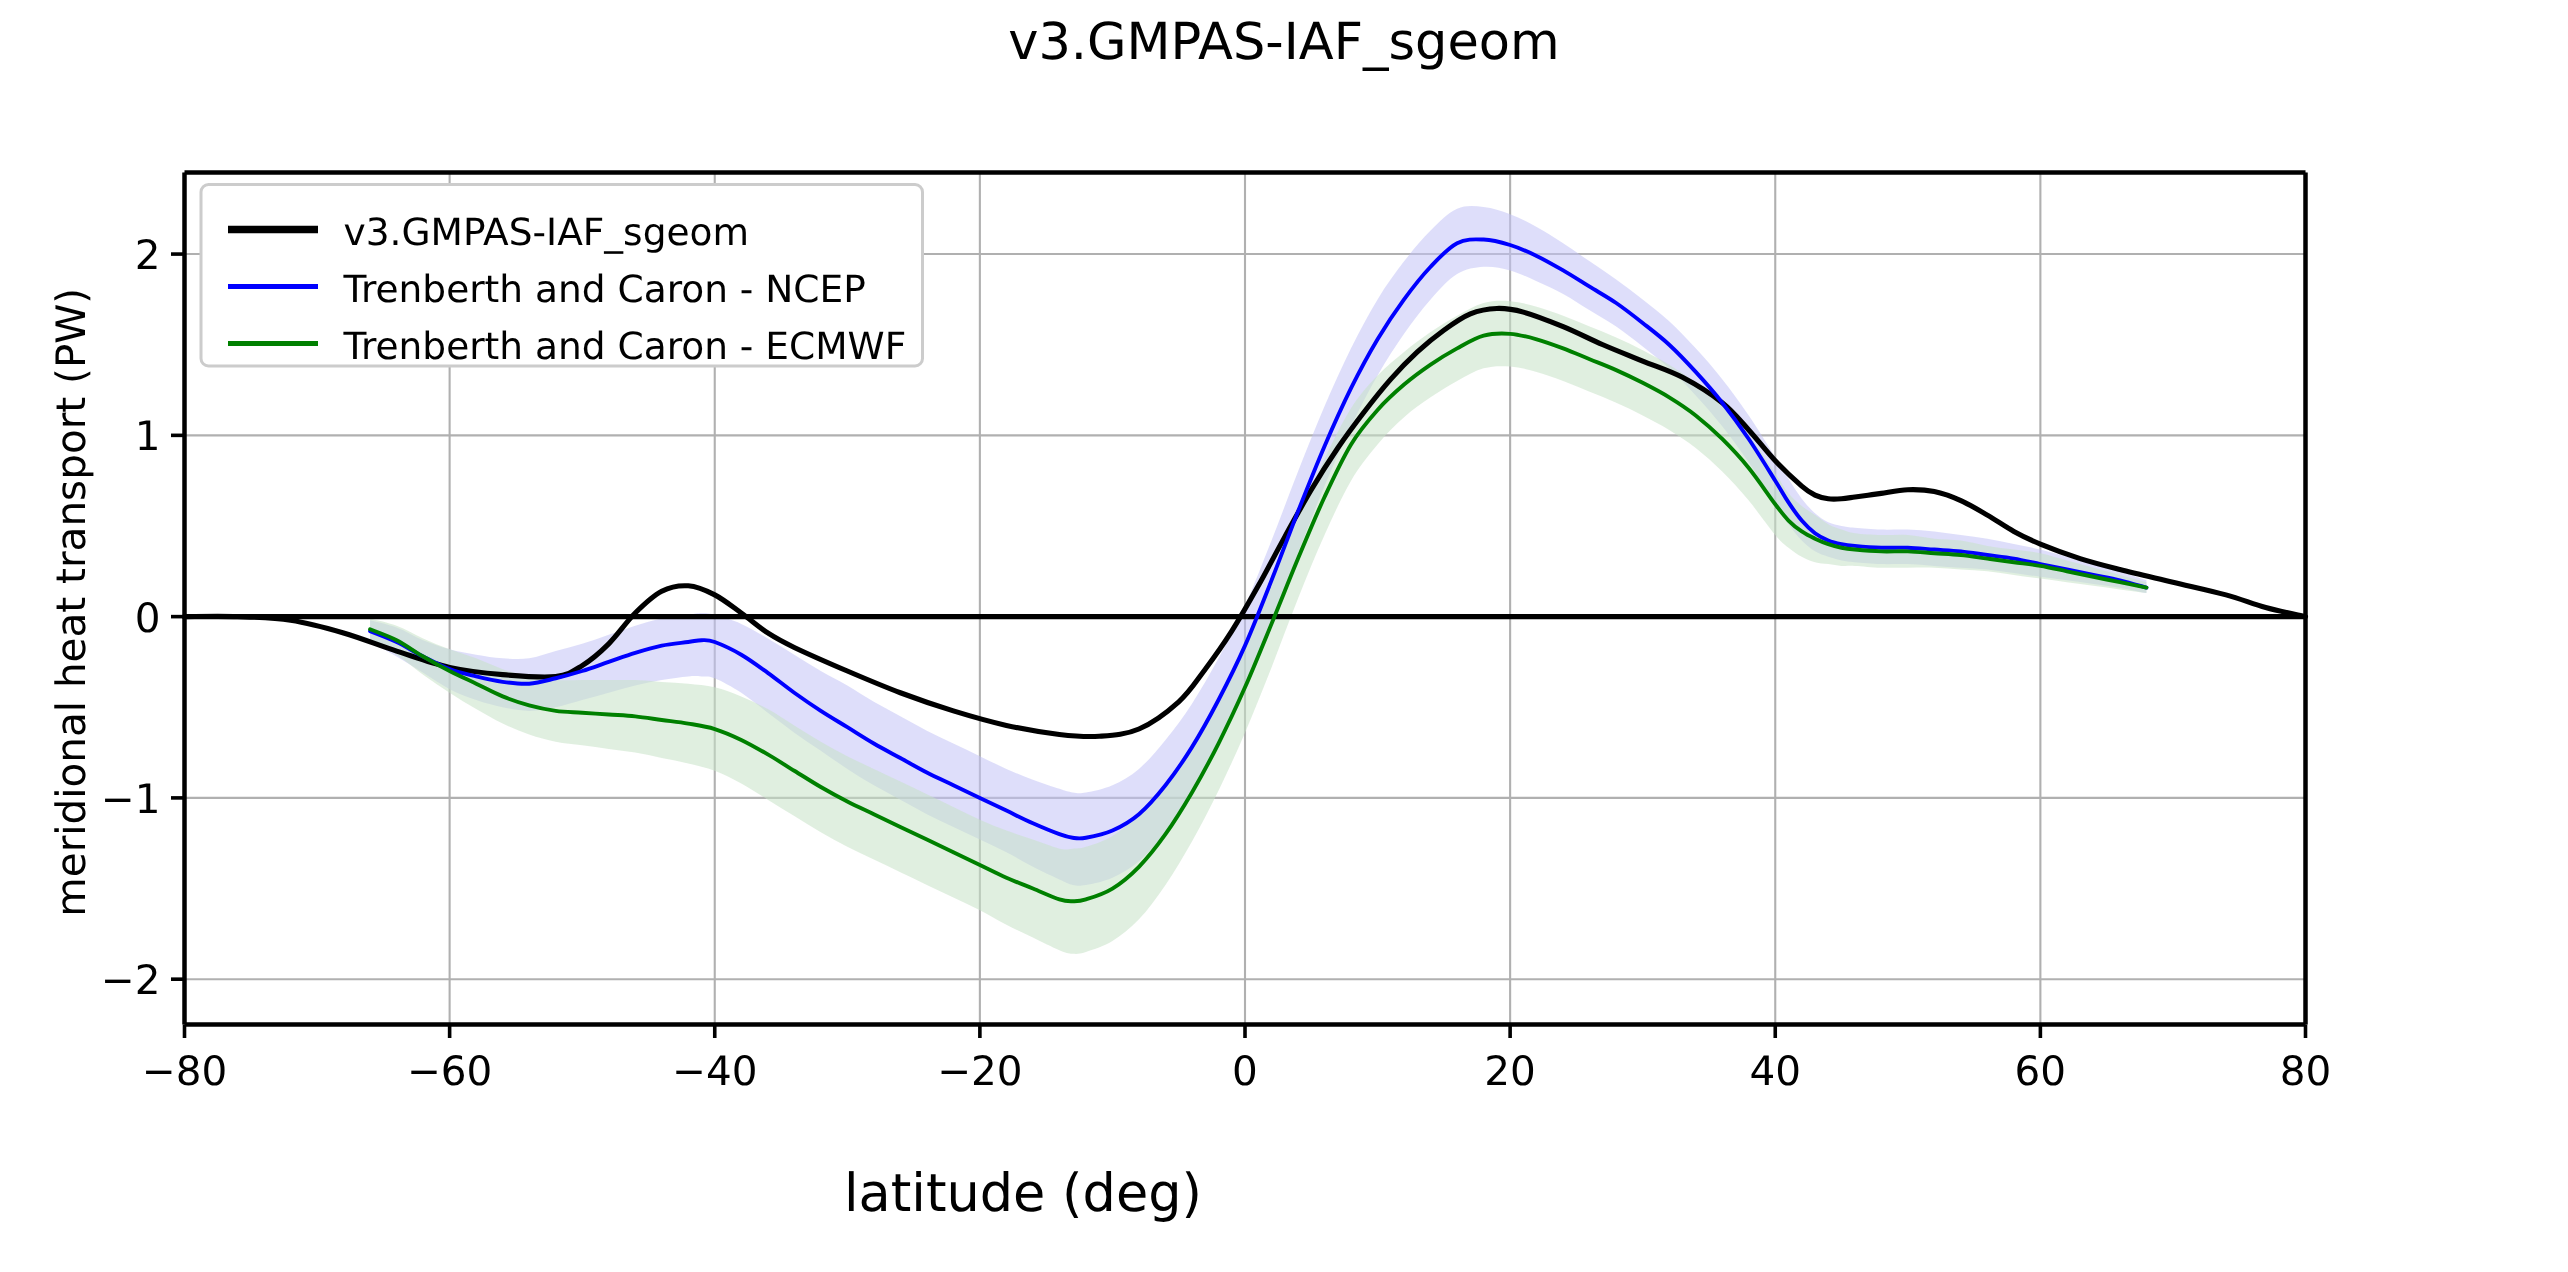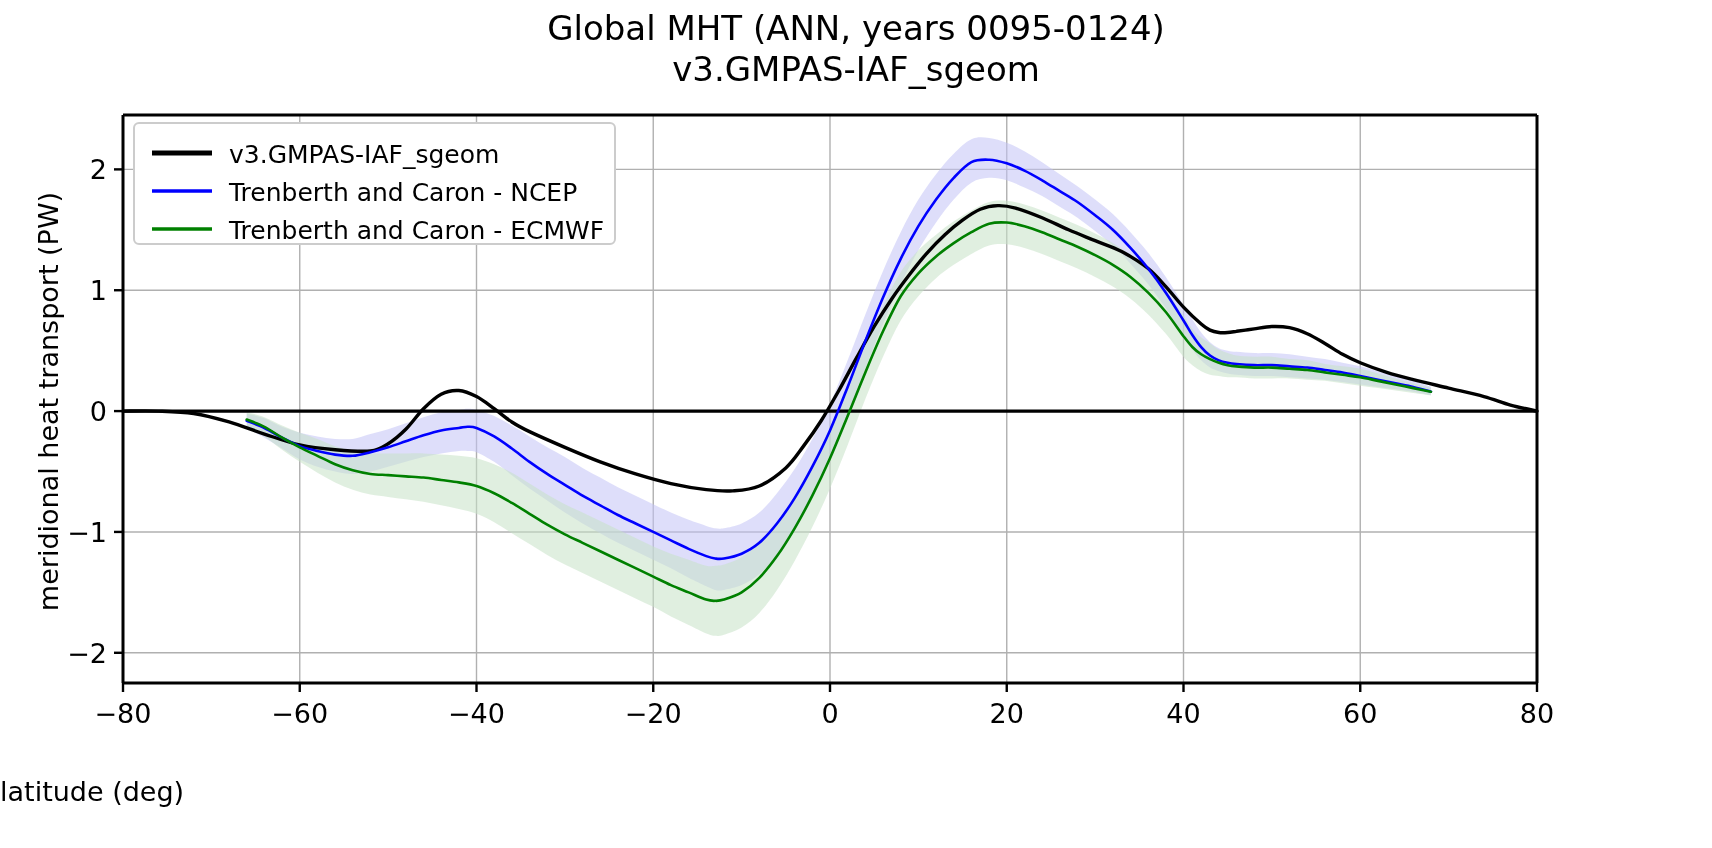--- a/index.html
+++ b/index.html
@@ -4,33 +4,32 @@
 <style>
   html,body{margin:0;padding:0;background:#ffffff;}
   body{width:1712px;height:848px;overflow:hidden;
        font-family:"DejaVu Sans","Liberation Sans",sans-serif;}
   #figure{position:relative;width:1712px;height:848px;background:#ffffff;}
   #title-block{position:absolute;left:0;top:8px;width:1712px;text-align:center;
       font-size:34px;color:#000;line-height:1.22;letter-spacing:0px;}
   #title-line1,#title-line2{display:block;}
   #ylabel{position:absolute;left:-262px;top:386px;width:620px;text-align:center;
       transform:rotate(-90deg);font-size:27px;color:#000;}
-  #xlabel{position:absolute;left:0;top:776px;width:1364px;text-align:left;
-      font-size:27px;color:#000;}
+  #xlabel{position:absolute;left:0;top:776px;width:1364px;text-align:center;
+      font-size:35px;color:#000;}
   svg{position:absolute;left:0;top:0;}
   .tick-label{font-size:27px;fill:#000;font-family:"DejaVu Sans","Liberation Sans",sans-serif;}
   .legend-text{font-size:25px;fill:#000;font-family:"DejaVu Sans","Liberation Sans",sans-serif;}
 </style>
 </head>
 <body>
 
 <div id="figure">
 
   <div id="title-block">
-    <span id="title-line1">Global MHT (ANN, years 0095-0124)</span>
     <span id="title-line2">v3.GMPAS-IAF_sgeom</span>
   </div>
 
   <div id="ylabel">meridional heat transport (PW)</div>
   <div id="xlabel">latitude (deg)</div>
 
   <svg id="plot" width="1712" height="848">
     <g id="plot-root">
         <rect x="123" y="115" width="1414" height="568" fill="#ffffff"></rect>
         <g>

